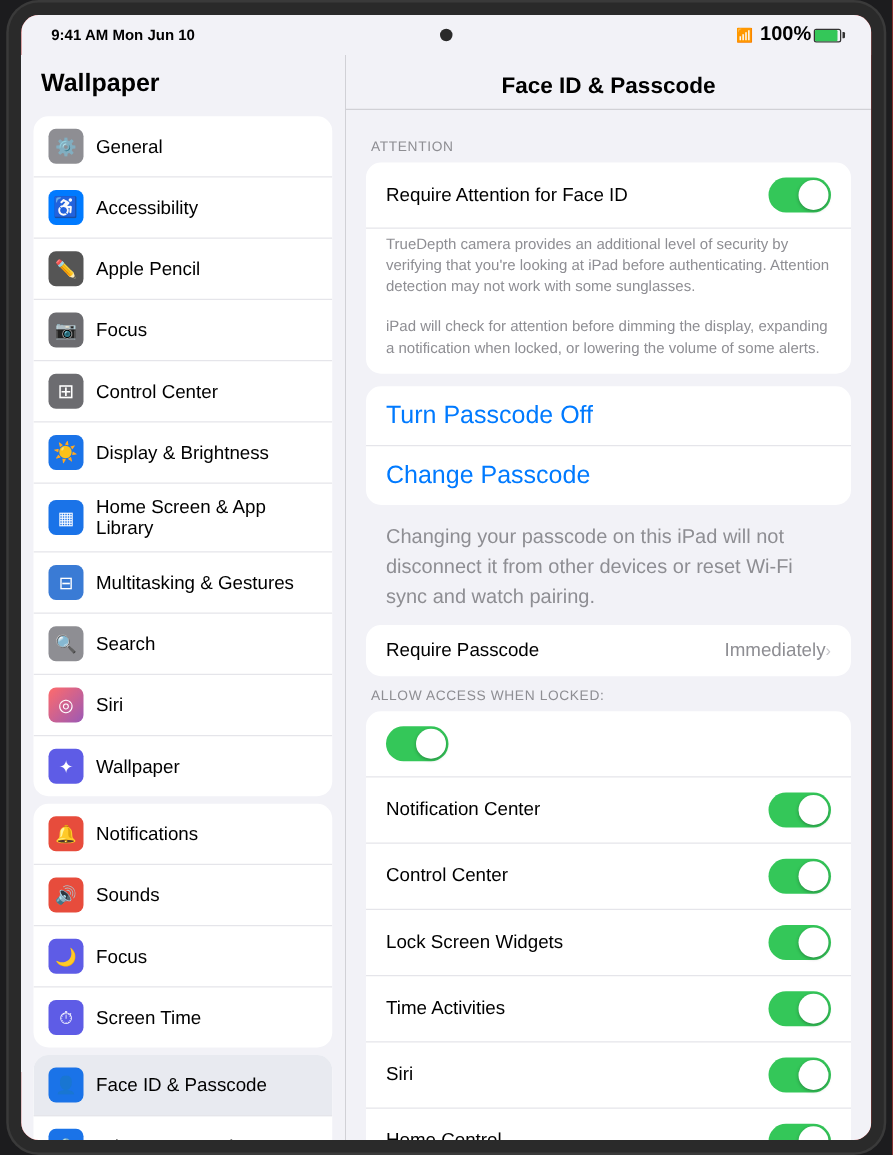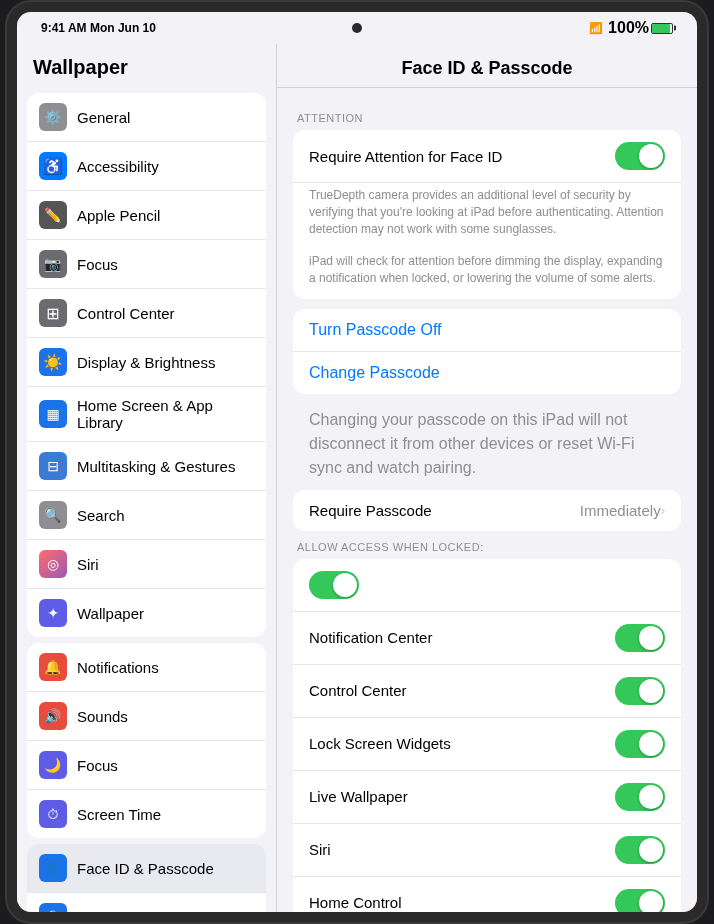--- a/index.html
+++ b/index.html
@@ -194,21 +194,21 @@
       height: 24px;
       background: #fff;
       border-radius: 50%;
       position: absolute;
       top: 2px;
       right: 2px;
       box-shadow: 0 1px 3px rgba(0,0,0,0.3);
     }
     .link-btn {
       display: block;
-      font-size: 16px;
+      font-size: 20px;
       color: #007aff;
       padding: 12px 16px;
       border-bottom: 0.5px solid #e5e5ea;
       cursor: pointer;
     }
     .link-btn:last-child { border-bottom: none; }
     .desc-block {
       font-size: 16px;
       color: #8e8e93;
       padding: 4px 16px 10px;
@@ -384,21 +384,21 @@
                 <div class="toggle-thumb"></div>
               </div>
           </div>
           <div class="card-row">
             <span class="row-label">Lock Screen Widgets</span>
             <div class="toggle">
                 <div class="toggle-thumb"></div>
               </div>
           </div>
           <div class="card-row">
-            <span class="row-label">Live Wallpaper</span>
+            <span class="row-label">Time Activities</span>
             <div class="toggle">
                 <div class="toggle-thumb"></div>
               </div>
           </div>
           <div class="card-row">
             <span class="row-label">Siri</span>
             <div class="toggle">
                 <div class="toggle-thumb"></div>
               </div>
           </div>

